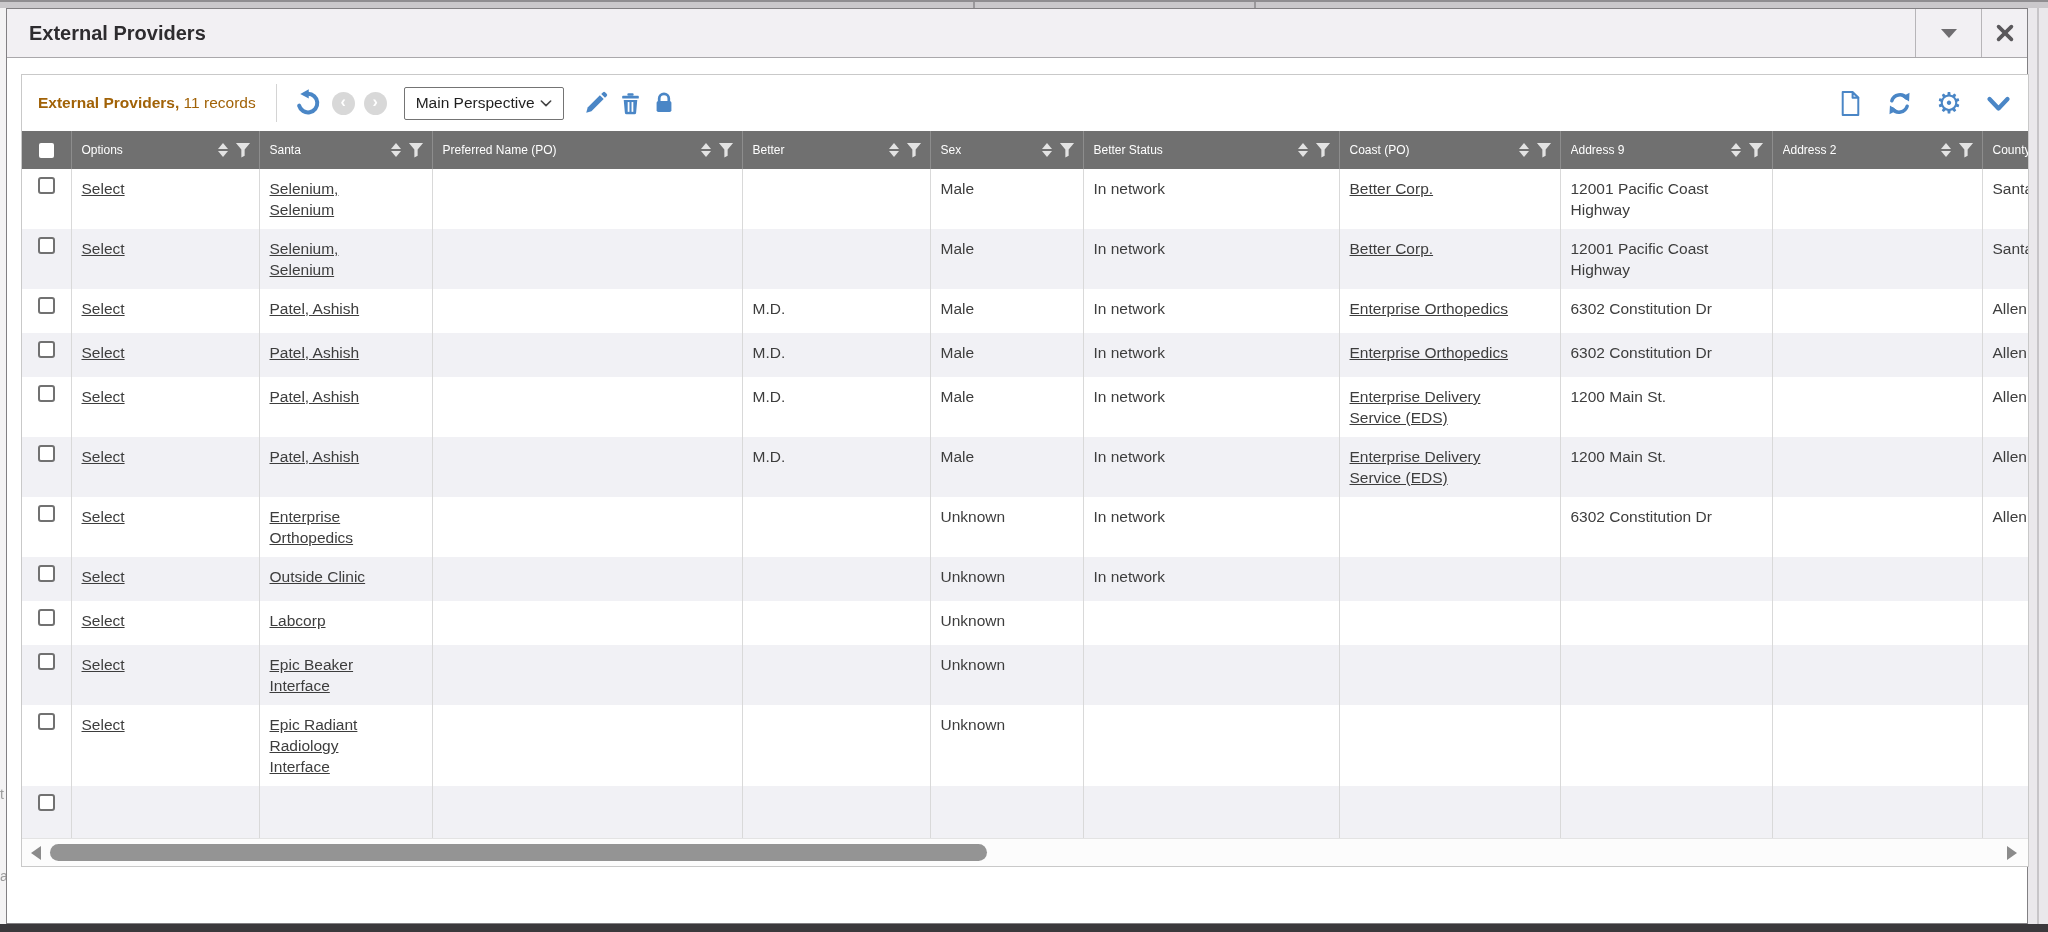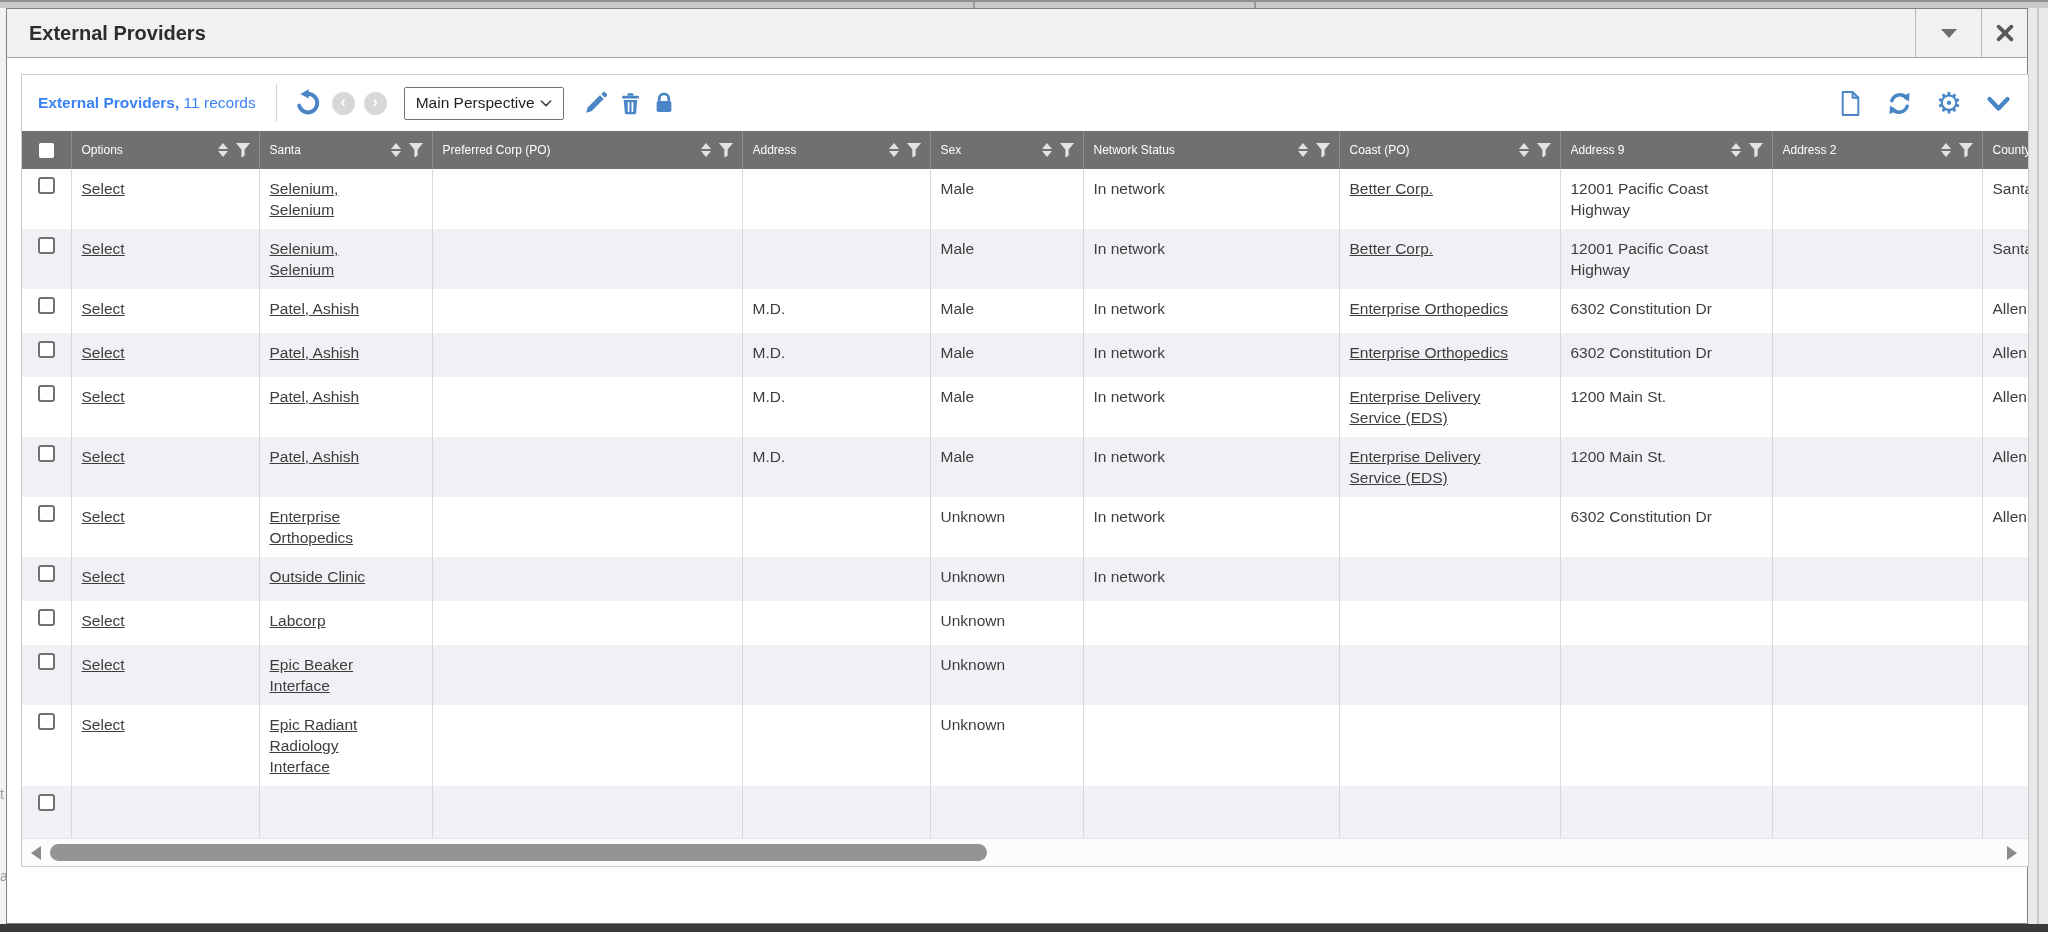--- a/index.html
+++ b/index.html
@@ -32,21 +32,21 @@
   .tb-btn.close { width:46px; }
   .caret-down-tri { width:0; height:0; border-left:8px solid transparent;
     border-right:8px solid transparent; border-top:9px solid #6f6d70; }
 
   .content { flex:1; position:relative; background:#fff; }
   .gridbox { position:absolute; left:14px; top:16px; width:2008px;
     border:1px solid #c9c9c9; background:#fff; }
 
   
   .toolbar { height:56px; display:flex; align-items:center; padding:0 12px 0 16px; }
-  .summary { font-size:15.5px; color:#3b82f6; white-space:nowrap; }
+  .summary { font-size:15.5px; color:#a16207; white-space:nowrap; }
   .summary b { font-weight:bold; }
   .tdivider { width:1px; height:38px; background:#d4d4d4; margin:0 16px 0 20px; }
   .icon-btn { display:flex; align-items:center; justify-content:center; cursor:pointer; }
   .tool-left { display:flex; align-items:center; gap:9px; }
   .nav-circle { width:23px; height:23px; border-radius:50%; background:#d8d8d8; color:#fff;
     font-size:16px; font-weight:bold; display:flex; align-items:center; justify-content:center;
     line-height:1; padding-bottom:2px; }
   .perspective { height:33px; min-width:160px; background:#fff; border:1px solid #747474;
     border-radius:2px; display:flex; align-items:center; justify-content:space-between;
     padding:0 9px 0 11px; font-size:15.5px; color:#1f1f1f; margin:0 10px 0 8px; cursor:pointer; }
@@ -238,51 +238,51 @@
                     <span class="th-label">Santa</span>
                     <span class="sort">
                       <span class="up"></span>
                       <span class="down"></span>
                     </span>
                     <span class="funnel"></span>
                   </div>
                 </th>
                 <th>
                   <div class="th-inner">
-                    <span class="th-label">Preferred Corp (PO)</span>
-                    <span class="sort">
-                      <span class="up"></span>
-                      <span class="down"></span>
-                    </span>
-                    <span class="funnel"></span>
-                  </div>
-                </th>
-                <th>
-                  <div class="th-inner">
-                    <span class="th-label">Address</span>
+                    <span class="th-label">Preferred Name (PO)</span>
+                    <span class="sort">
+                      <span class="up"></span>
+                      <span class="down"></span>
+                    </span>
+                    <span class="funnel"></span>
+                  </div>
+                </th>
+                <th>
+                  <div class="th-inner">
+                    <span class="th-label">Better</span>
                     <span class="sort">
                       <span class="up"></span>
                       <span class="down"></span>
                     </span>
                     <span class="funnel"></span>
                   </div>
                 </th>
                 <th>
                   <div class="th-inner">
                     <span class="th-label">Sex</span>
                     <span class="sort">
                       <span class="up"></span>
                       <span class="down"></span>
                     </span>
                     <span class="funnel"></span>
                   </div>
                 </th>
                 <th>
                   <div class="th-inner">
-                    <span class="th-label">Network Status</span>
+                    <span class="th-label">Better Status</span>
                     <span class="sort">
                       <span class="up"></span>
                       <span class="down"></span>
                     </span>
                     <span class="funnel"></span>
                   </div>
                 </th>
                 <th>
                   <div class="th-inner">
                     <span class="th-label">Coast (PO)</span>

